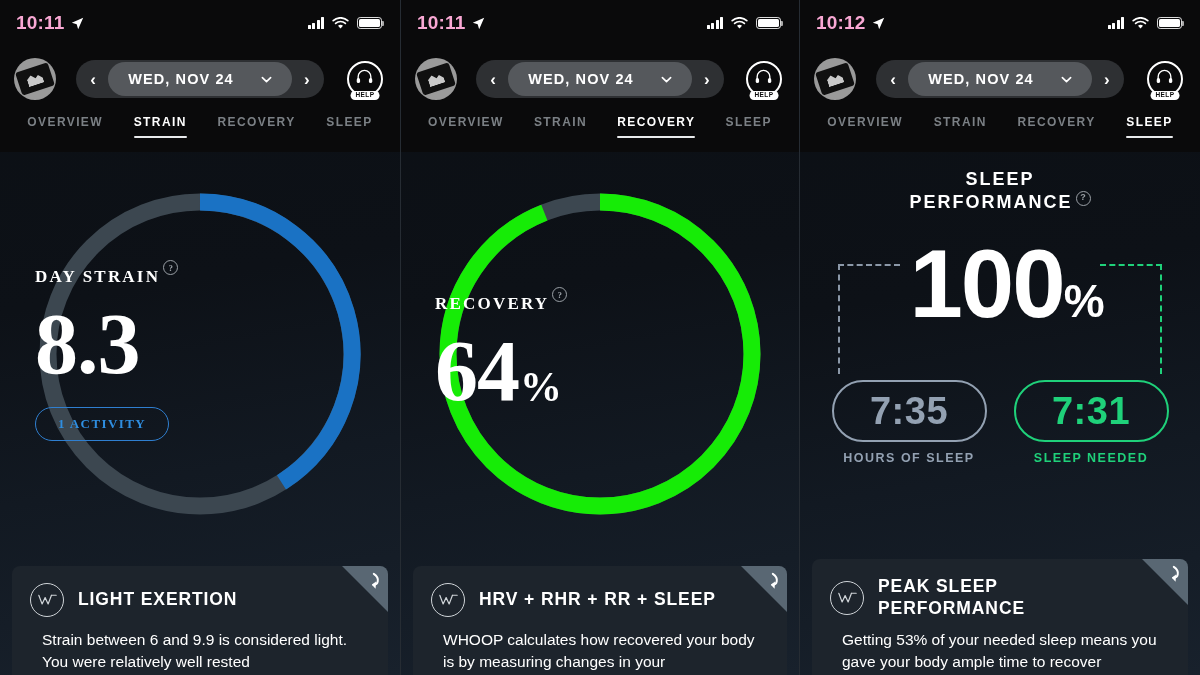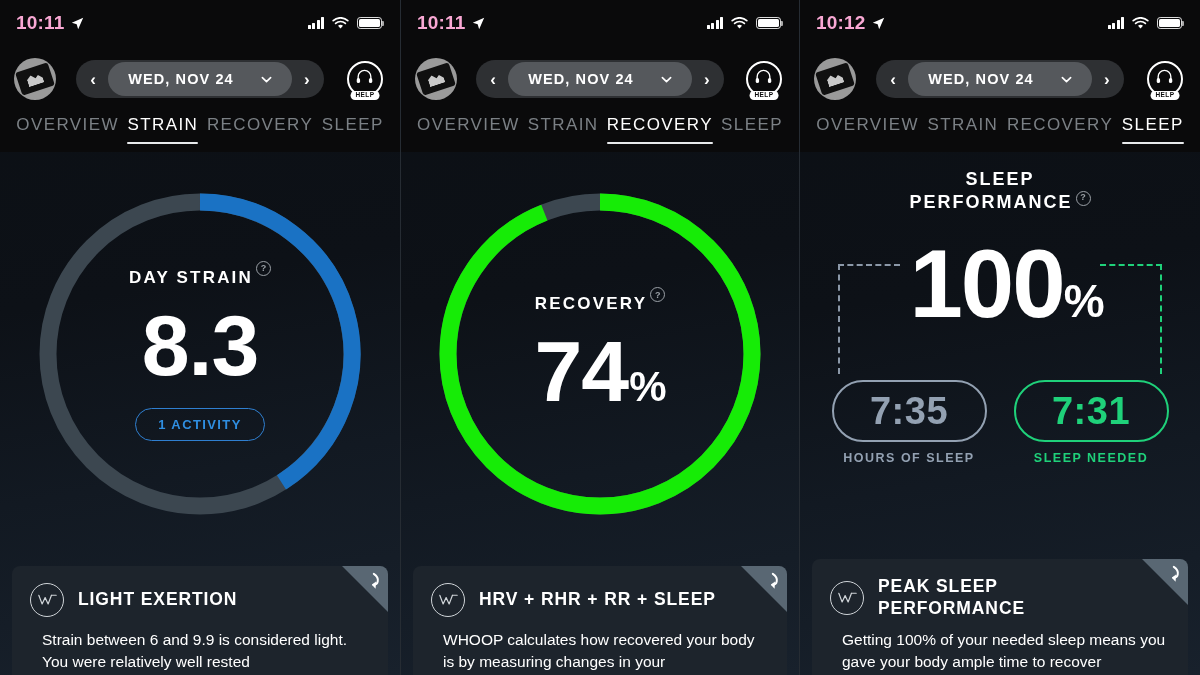--- a/index.html
+++ b/index.html
@@ -99,40 +99,40 @@
   .headset { width:19px; height:19px; margin-bottom:3px; }
 
   
   .tabs {
     height: 40px; background: #0a0a0b;
     display: flex; align-items: flex-start; justify-content: space-around;
     padding: 0 12px; position: relative;
   }
   .tab {
     position: relative; padding-top: 3px;
-    font-size: 17px; letter-spacing: 1.4px; font-weight: 400;
+    font-size: 12px; letter-spacing: 1.4px; font-weight: 700;
     color: #7b8085; white-space: nowrap;
   }
   .tab.active { color: #fff; }
   .tab.active::after {
     content:""; position:absolute; left:0; right:0; bottom:-9px;
     height: 2.5px; background:#e8eaec; border-radius:2px;
   }
 
   
   .body { position: relative; height: 523px; }
 
   .ring-wrap {
     position: absolute; left: 50%; top: 202px; transform: translate(-50%,-50%);
     width: 330px; height: 330px;
   }
   .ring-wrap svg { display:block; width:100%; height:100%; }
   .ring-center {
     position:absolute; inset:0; display:flex; flex-direction:column;
-    align-items:center; justify-content:center;
+    align-items:flex-start; justify-content:center;font-family:Liberation Serif, serif;
   }
   .ring-label {
     position: relative; color:#fff; font-size:17px; font-weight:700;
     letter-spacing:2.2px; display:flex; align-items:flex-start;
   }
   .qmark {
     width: 15px; height: 15px; border-radius:50%;
     border: 1.2px solid #9aa0a6; color:#9aa0a6;
     font-size:9px; font-weight:700; letter-spacing:0;
     display:inline-flex; align-items:center; justify-content:center;
@@ -384,21 +384,21 @@
         <svg viewBox="0 0 330 330">
           <circle cx="165" cy="165" r="152" fill="none" stroke="#3c4750" stroke-width="17"></circle>
           <circle cx="165" cy="165" r="152" fill="none" stroke="#16ec06" stroke-width="17" stroke-dasharray="897.7 57.3" transform="rotate(-90 165 165)"></circle>
         </svg>
         <div class="ring-center">
           <div class="ring-label">
             <span>RECOVERY</span>
             <span class="qmark">?</span>
           </div>
           <div class="big-number">
-            <span>74</span>
+            <span>64</span>
             <span class="pct">%</span>
           </div>
         </div>
       </div>
 
       <div class="card">
         <svg class="fold-arrow" viewBox="0 0 20 22">
             <path d="M12 2c3 2 5 5 4.4 8.2-.4 2.3-2.6 3.9-5 3.9" stroke="#fff" stroke-width="2.2" fill="none" stroke-linecap="round"></path>
             <path d="M14 18.6 9.8 14.1l4.6-3.6z" fill="#fff"></path>
           </svg>
@@ -513,18 +513,18 @@
             <svg width="19" height="12" viewBox="0 0 24 14">
                 <path d="M1 1l4.2 11L9 4l3.8 8L17 1" stroke="#cfd4d8" stroke-width="1.5" fill="none" stroke-linejoin="round" stroke-linecap="round"></path>
                 <path d="M17 1h6" stroke="#cfd4d8" stroke-width="1.5" stroke-linecap="round"></path>
               </svg>
           </span>
           <div class="card-title">
             <div>PEAK SLEEP</div>
             <div>PERFORMANCE</div>
           </div>
         </div>
-        <div class="card-body">Getting 100% of your needed sleep means you gave your body ample time to recover</div>
+        <div class="card-body">Getting 53% of your needed sleep means you gave your body ample time to recover</div>
       </div>
     </div>
   </div>
 
 </div>
 
 </body></html>

